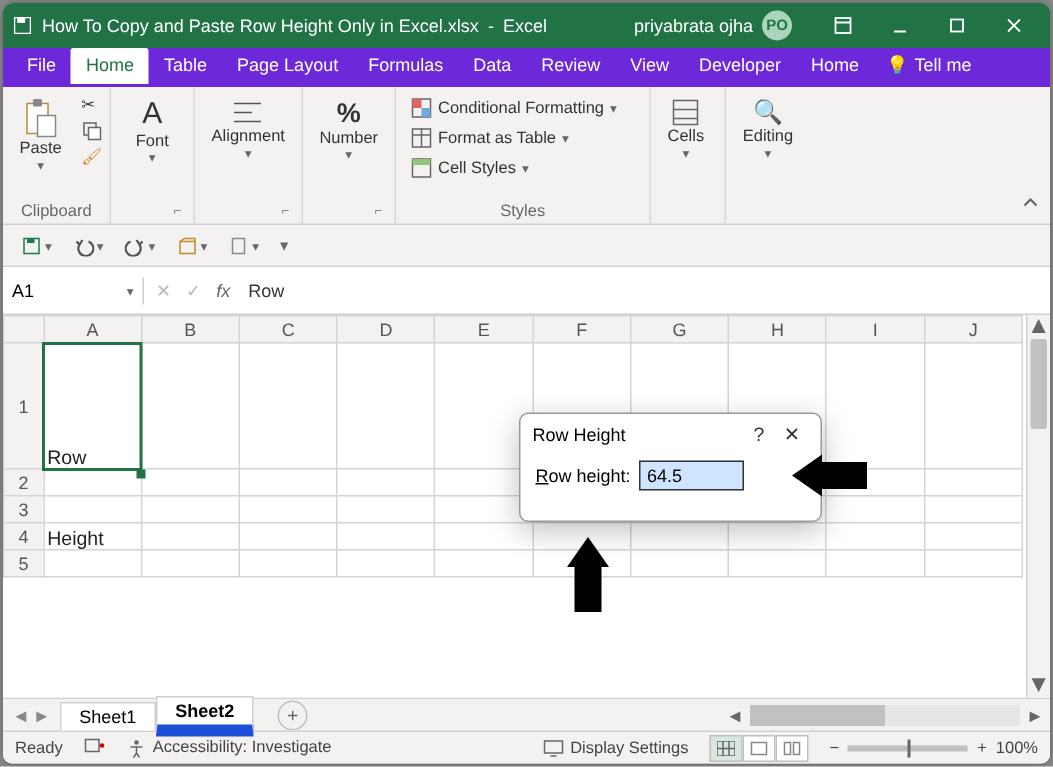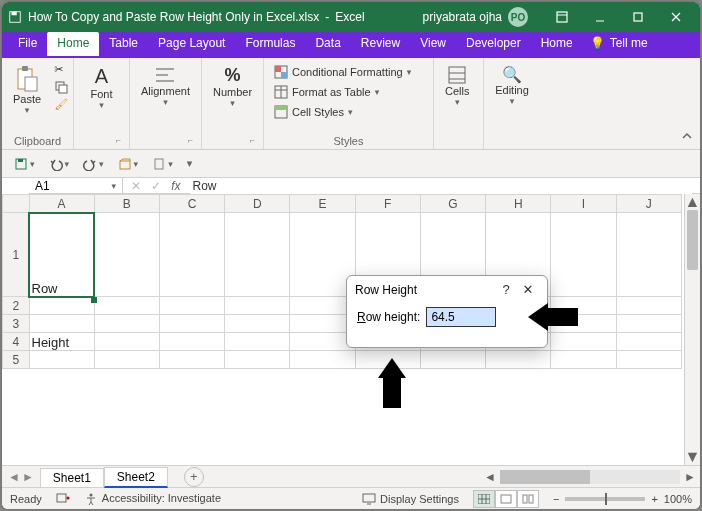--- a/index.html
+++ b/index.html
@@ -20,42 +20,42 @@
   .group { border-right: 1px solid #d8d8d8; display: flex; flex-direction: column; justify-content: space-between; padding: 4px 6px 2px; }
   .group .body { display: flex; align-items: flex-start; gap: 4px; flex: 1; }
   .group .label { text-align: center; color: #666; font-size: 11px; padding-top: 2px; position: relative; }
   .ribbtn { display: flex; flex-direction: column; align-items: center; justify-content: center; padding: 2px 4px; border: 1px solid transparent; border-radius: 2px; cursor: pointer; }
   .dd { font-size: 9px; color: #666; }
   .smallstack { display: flex; flex-direction: column; gap: 2px; font-size: 11px; }
   .smallstack .row { display: flex; align-items: center; gap: 4px; padding: 1px 4px; white-space: nowrap; cursor: pointer; }
   .collapse { position: absolute; right: 6px; bottom: 4px; color: #666; cursor: pointer; }
   .qat2 { background: #f3f2f1; border-bottom: 1px solid #d0d0d0; height: 28px; display: flex; align-items: center; gap: 6px; padding: 0 8px; color: #555; }
   .qat2 .btn { padding: 2px 4px; cursor: pointer; display:flex; align-items:center; gap:2px;}
-  .namebox-row { display: flex; align-items: center; height: 16px; border-bottom: 1px solid #d0d0d0; font-size: 12px; margin-left: 27px; }
+  .namebox-row { display: flex; align-items: center; height: 32px; border-bottom: 1px solid #d0d0d0; font-size: 12px; }
   .namebox { width: 94px; border-right: 1px solid #d0d0d0; padding: 2px 6px; display: flex; align-items: center; justify-content: space-between; }
   .fxarea { display: flex; align-items: center; gap: 10px; padding: 0 8px; color: #888; flex:1;}
   .fxarea .fx { font-style: italic; color: #666; }
   .fxarea input { border: none; outline: none; font-size: 12px; flex:1; color:#333;}
   .gridwrap { flex: 1; position: relative; overflow: hidden; background: #fff; }
   table.sheet { border-collapse: collapse; table-layout: fixed; font-size: 13px; color: #222; }
   table.sheet th, table.sheet td { border: 1px solid #d4d4d4; }
   table.sheet th { background: #f3f2f1; font-weight: normal; font-size: 12px; color: #555; }
   table.sheet .colh { height: 18px; }
   table.sheet .rowh { width: 26px; text-align: center; }
   table.sheet td { width: 56px; height: 18px; padding: 0 2px; vertical-align: bottom; }
   table.sheet td.sel { outline: 2px solid #217346; outline-offset: -1px; }
   .selhandle { position: absolute; width: 6px; height: 6px; background: #217346; }
   .vscroll { position: absolute; right: 0; top: 0; bottom: 0; width: 16px; background: #f3f2f1; border-left: 1px solid #d0d0d0; display: flex; flex-direction: column; align-items: center; }
   .vscroll .arr { height: 16px; display:flex; align-items:center; justify-content:center; color:#666; cursor:pointer; width:100%;}
   .vscroll .track { flex: 1; position: relative; width: 100%; }
   .vscroll .thumb { position: absolute; left: 2px; right: 2px; top: 0; height: 60px; background: #c1c1c1; border-radius: 2px; }
   .sheettabs { height: 22px; background: #f3f2f1; border-top: 1px solid #d0d0d0; display: flex; align-items: center; font-size: 12px; }
   .sheettabs .nav { display: flex; gap: 2px; padding: 0 6px; color: #888; }
   .sheettabs .tab { padding: 2px 12px; border: 1px solid #d0d0d0; border-bottom: none; background: #fff; cursor: pointer; position: relative; top: 1px; }
-  .sheettabs .tab.active { font-weight: normal; border-bottom: 2px solid #1d4ed8; }
+  .sheettabs .tab.active { font-weight: bold; border-bottom: 8px solid #1d4ed8; }
   .sheettabs .add { width: 20px; height: 20px; border: 1px solid #c0c0c0; border-radius: 50%; display: flex; align-items: center; justify-content: center; margin-left: 16px; color: #666; cursor: pointer; font-size: 13px; }
   .hscroll { flex: 1; display: flex; align-items: center; justify-content: flex-end; padding: 0 2px; gap: 2px; }
   .hscroll .track { flex: 0 0 180px; height: 14px; background: #e6e6e6; position: relative; }
   .hscroll .thumb { position: absolute; left: 0; top: 0; bottom: 0; width: 90px; background: #c1c1c1; }
   .hscroll .arr { width: 16px; height: 16px; display:flex; align-items:center; justify-content:center; color:#666; cursor:pointer;}
   .statusbar { height: 22px; background: #f3f2f1; border-top: 1px solid #d0d0d0; display: flex; align-items: center; font-size: 11px; color: #444; padding: 0 8px; gap: 14px; }
   .statusbar .spacer { flex: 1; }
   .viewbtns { display: flex; gap: 0; }
   .viewbtns .v { width: 22px; height: 18px; border: 1px solid #c0c0c0; display: flex; align-items: center; justify-content: center; font-size: 10px; background:#fff;}
   .viewbtns .v.active { background: #d8e8df; }

